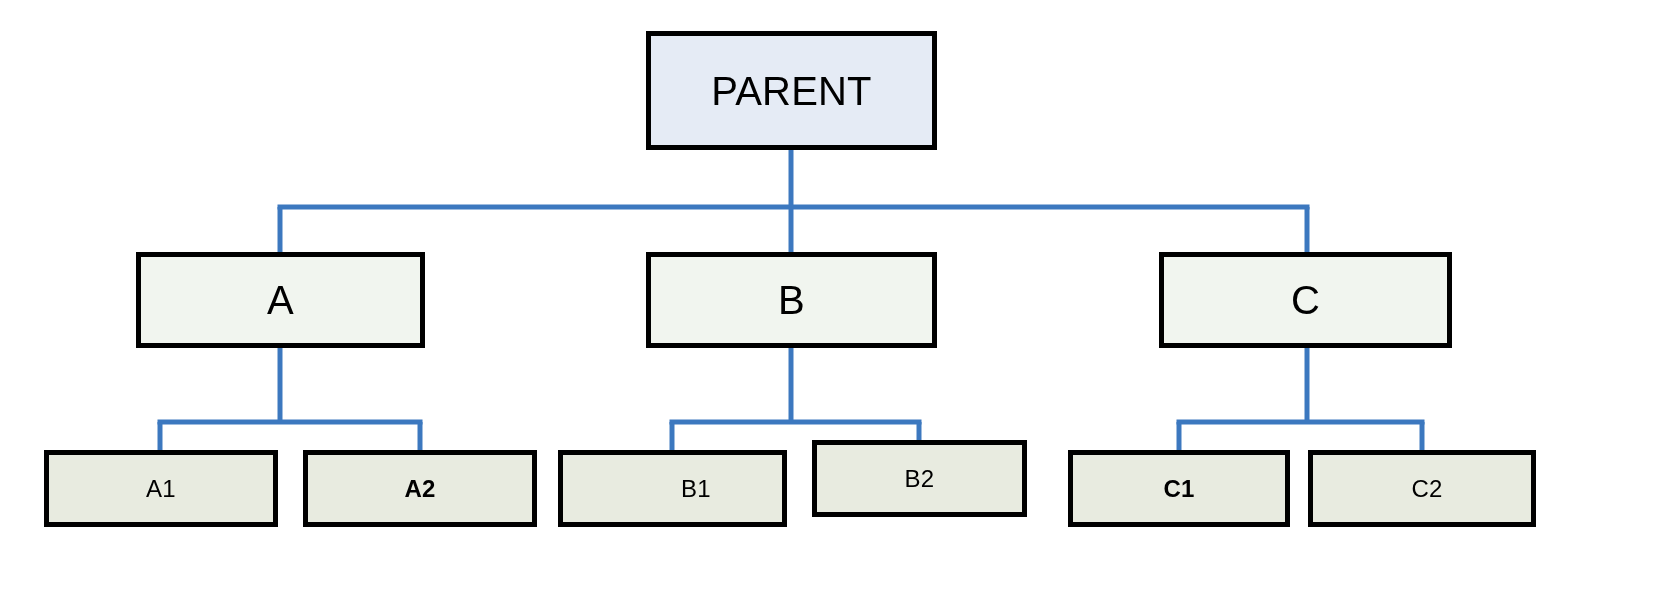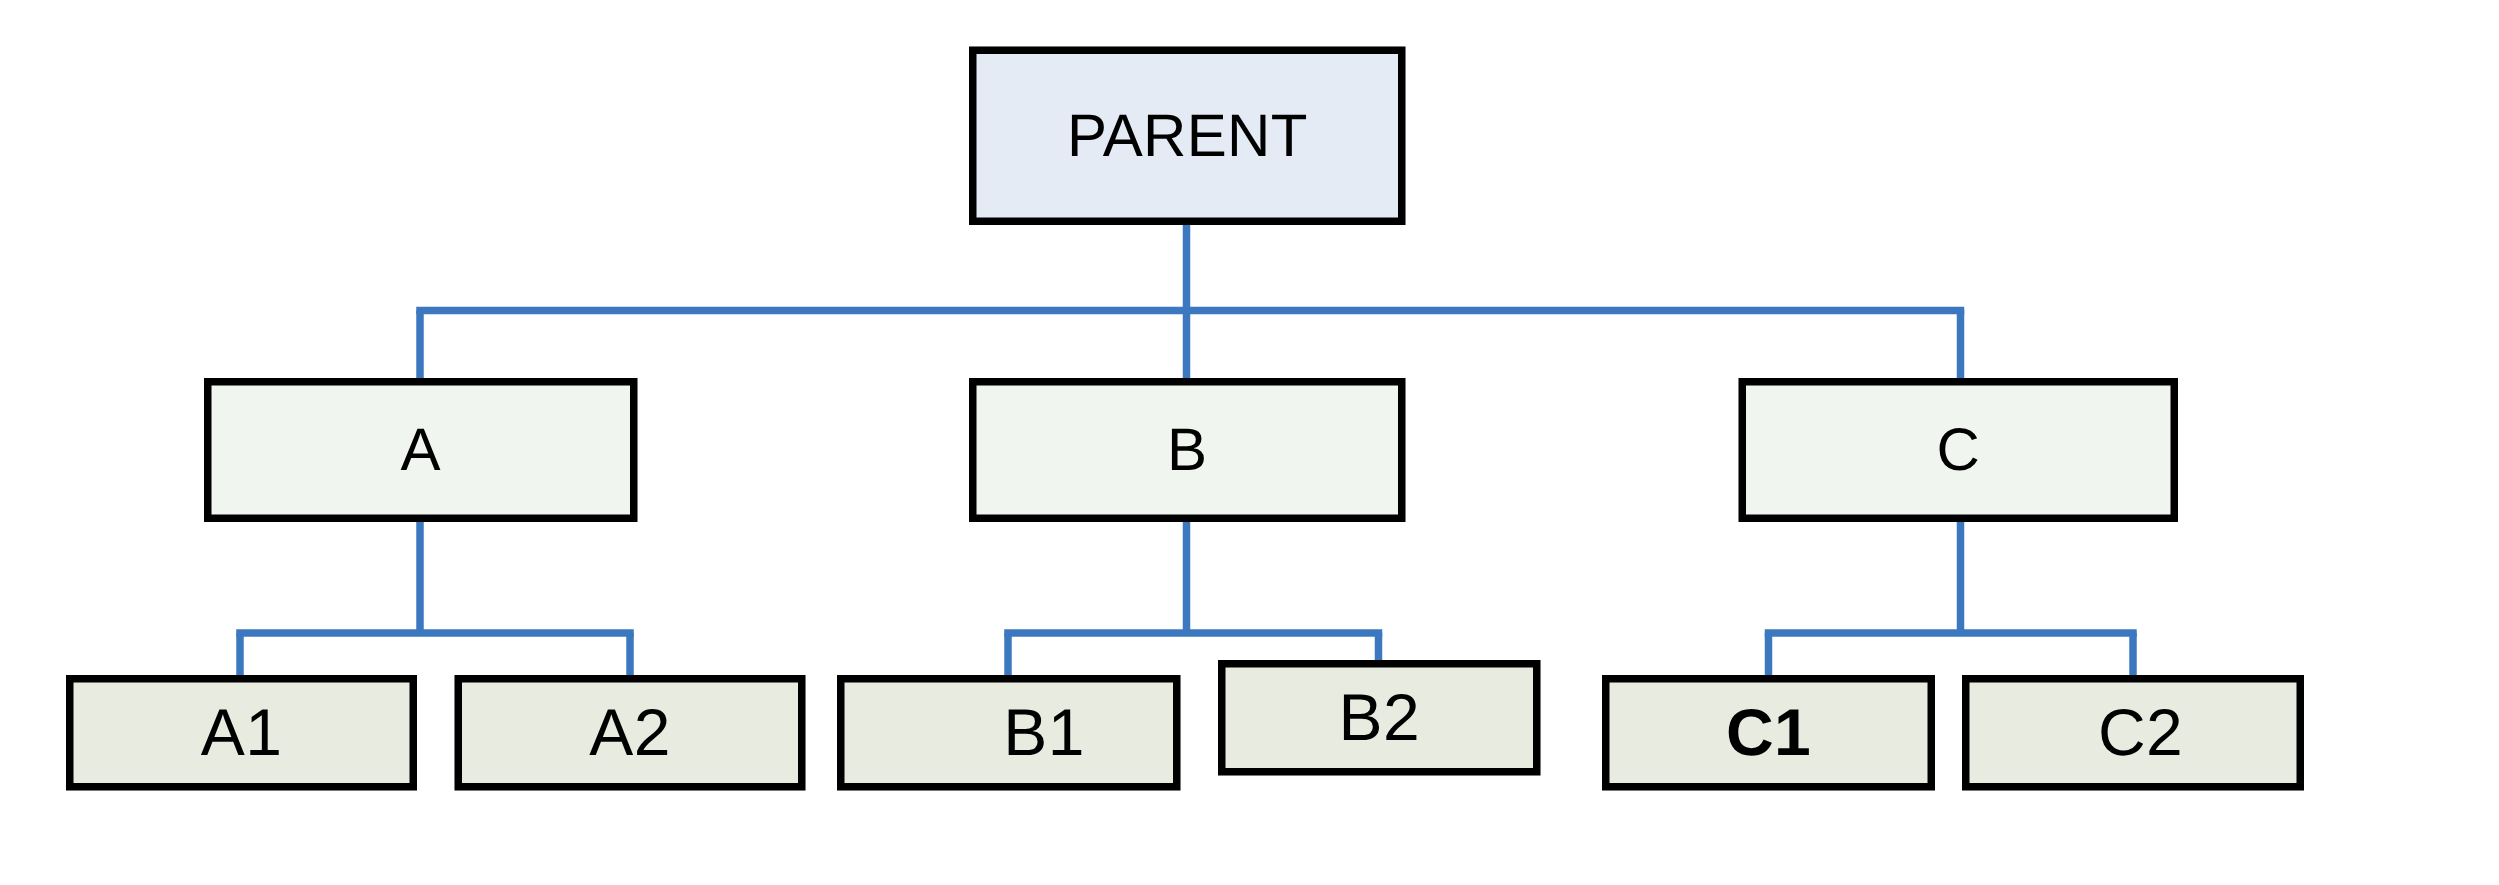--- a/index.html
+++ b/index.html
@@ -42,21 +42,21 @@
   .node.root {
     background: #e5ebf5;
     font-size: 40px;
   }
   .node.branch {
     background: #f1f5ef;
     font-size: 40px;
   }
   .node.leaf {
     background: #e8ebe0;
-    font-size: 44px;
+    font-size: 24px;
   }
 </style>
 </head>
 <body>
 
 <div id="canvas">
 
   <svg id="wires" viewBox="0 0 1666 590" width="1666" height="590" xmlns="http://www.w3.org/2000/svg">
       <line x1="791" y1="150" x2="791" y2="207" stroke="#3c78bf" stroke-width="5" stroke-linecap="butt"></line>
       <line x1="277.5" y1="207" x2="1309.5" y2="207" stroke="#3c78bf" stroke-width="5" stroke-linecap="butt"></line>
@@ -86,21 +86,21 @@
       </div>
       <div class="node branch" style="left: 646px; top: 252px; width: 291px; height: 96px;">
         <span>B</span>
       </div>
       <div class="node branch" style="left: 1159px; top: 252px; width: 293px; height: 96px;">
         <span>C</span>
       </div>
       <div class="node leaf" style="left: 44px; top: 450px; width: 234px; height: 77px;">
         <span>A1</span>
       </div>
-      <div class="node leaf" style="left: 303px; top: 450px; width: 234px; height: 77px;">
+      <div class="node leaf" style="left: 303px; top: 450px; width: 234px; height: 77px; font-weight: bold;">
         <span>A2</span>
       </div>
       <div class="node leaf" style="left: 558px; top: 450px; width: 229px; height: 77px; padding-left: 47px;">
         <span>B1</span>
       </div>
       <div class="node leaf" style="left: 812px; top: 440px; width: 215px; height: 77px;">
         <span>B2</span>
       </div>
       <div class="node leaf" style="left: 1068px; top: 450px; width: 222px; height: 77px; font-weight: bold;">
         <span>C1</span>

